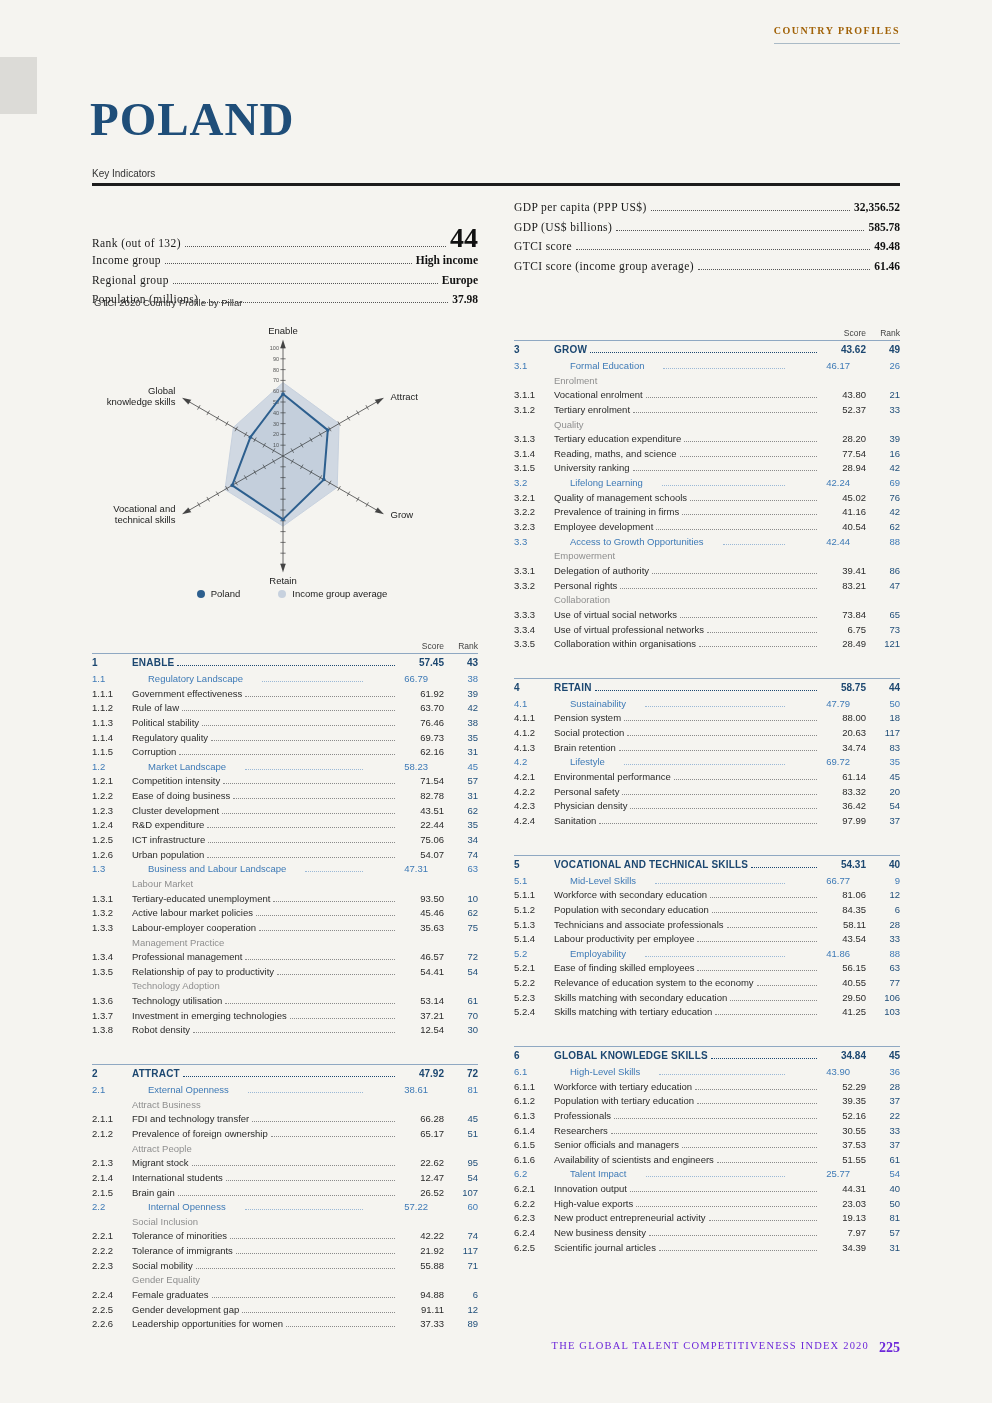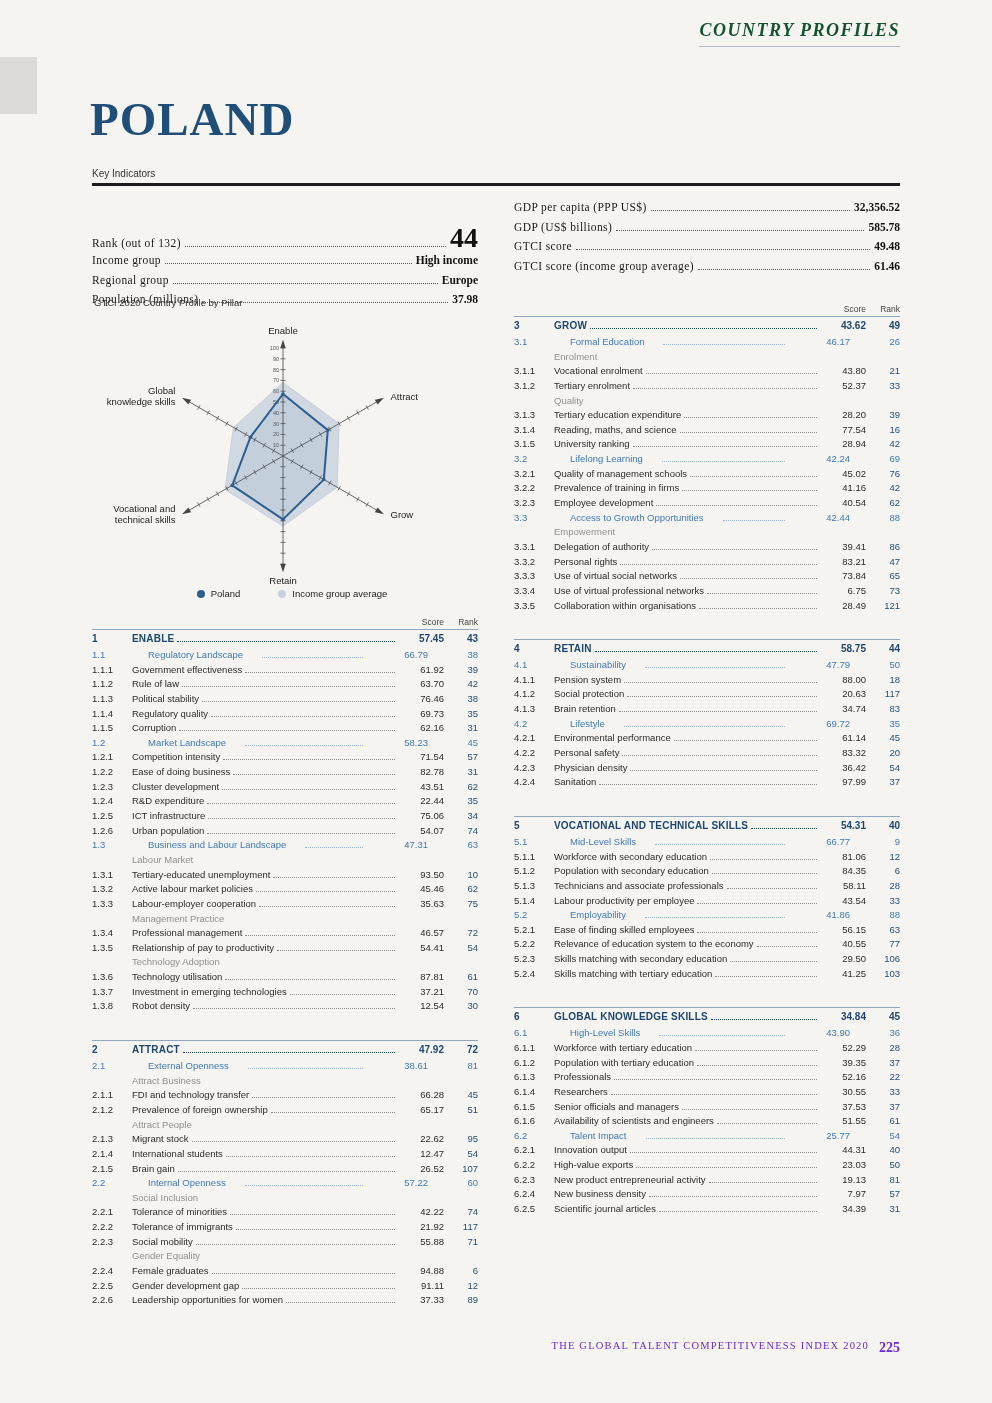--- a/index.html
+++ b/index.html
@@ -1,38 +1,38 @@
 <!DOCTYPE html>
 <html><head>
 <meta charset="utf-8">
 <style>
   html,body{margin:0;padding:0;background:#e8e7e3;}
   .page{position:relative;width:992px;height:1403px;background:#f5f4f0;font-family:"Liberation Sans",sans-serif;color:#222;overflow:hidden;margin:0 auto;}
   .corner-tab{position:absolute;left:0;top:57px;width:37px;height:57px;background:#dcdbd7;}
   .running-head{position:absolute;top:20px;right:92px;text-align:right;}
-  .running-head .rh-text{font-family:"Liberation Serif",serif;font-weight:bold;color:#14532d;font-size:18px;letter-spacing:1.5px;font-style:italic;}
+  .running-head .rh-text{font-family:"Liberation Serif",serif;font-weight:bold;color:#a16207;font-size:10px;letter-spacing:1.5px;}
   .running-head-rule{margin-top:5px;height:1px;background:#1f4e79;opacity:.35;}
   .title{position:absolute;left:90px;top:92px;margin:0;font-family:"Liberation Serif",serif;font-size:47px;font-weight:bold;color:#1f4e79;letter-spacing:1px;}
   .ki-label{position:absolute;left:92px;top:168px;font-size:10px;color:#333;}
   .thick-rule{position:absolute;left:92px;top:183px;width:808px;height:3px;background:#1c1c1c;}
   .ki-col{position:absolute;width:386px;top:196px;}
   .ki-left{left:92px;margin-top:28px;}
   .ki-right{left:514px;padding-top:5px;}
   .ki-row{display:flex;align-items:baseline;height:19.5px;}
   .ki-row.bigrow{height:30px;}
   .ki-name{font-family:"Liberation Serif",serif;font-size:11.5px;letter-spacing:.4px;color:#1a1a1a;flex:none;}
   .ki-leader{flex:1;border-bottom:1.4px dotted #555;margin:0 4px 3px 4px;min-width:10px;}
   .ki-value{font-family:"Liberation Serif",serif;font-weight:bold;font-size:11.5px;color:#111;flex:none;}
   .ki-value.big{font-size:28px;line-height:28px;}
   .chart-title{position:absolute;left:94px;top:297px;font-size:9.5px;color:#333;}
   #radar{position:absolute;left:92px;top:310px;}
   .legend{position:absolute;left:92px;top:588px;width:400px;display:flex;justify-content:center;gap:38px;font-size:9.5px;color:#222;align-items:center;}
   .legend-item{display:flex;align-items:center;}
   .legend-dot{width:8px;height:8px;border-radius:50%;display:inline-block;margin-right:6px;flex:none;}
-  .tcol{position:absolute;width:386px;}
+  .tcol{position:absolute;width:386px;margin-top:24px;}
   .tcol-left{left:92px;top:612px;}
   .tcol-right{left:514px;top:299px;}
   .thead{display:flex;height:15px;font-size:8.5px;color:#444;align-items:flex-end;padding-bottom:2px;}
   .thead .sp{flex:1;}
   .th-score{width:46px;text-align:right;flex:none;}
   .th-rank{width:34px;text-align:right;flex:none;}
   .section{border-top:1px solid #8fa8c2;padding-top:3px;}
   .section + .section{margin-top:25px;}
   .row{display:flex;align-items:baseline;height:14.65px;font-size:9.5px;color:#2b2b2b;}
   .row .num{width:40px;flex:none;}
@@ -380,21 +380,21 @@
           <span class="rank">54</span>
         </div>
         <div class="row group">
           <span class="num"></span>
           <span class="lbl">Technology Adoption</span>
         </div>
         <div class="row item">
           <span class="num">1.3.6</span>
           <span class="lbl">Technology utilisation</span>
           <span class="leader"></span>
-          <span class="score">87.81</span>
+          <span class="score">53.14</span>
           <span class="rank">61</span>
         </div>
         <div class="row item">
           <span class="num">1.3.7</span>
           <span class="lbl">Investment in emerging technologies</span>
           <span class="leader"></span>
           <span class="score">37.21</span>
           <span class="rank">70</span>
         </div>
         <div class="row item">
@@ -631,20 +631,24 @@
           <span class="leader"></span>
           <span class="score">39.41</span>
           <span class="rank">86</span>
         </div>
         <div class="row item">
           <span class="num">3.3.2</span>
           <span class="lbl">Personal rights</span>
           <span class="leader"></span>
           <span class="score">83.21</span>
           <span class="rank">47</span>
+        </div>
+        <div class="row group">
+          <span class="num"></span>
+          <span class="lbl">Collaboration</span>
         </div>
         <div class="row item">
           <span class="num">3.3.3</span>
           <span class="lbl">Use of virtual social networks</span>
           <span class="leader"></span>
           <span class="score">73.84</span>
           <span class="rank">65</span>
         </div>
         <div class="row item">
           <span class="num">3.3.4</span>

